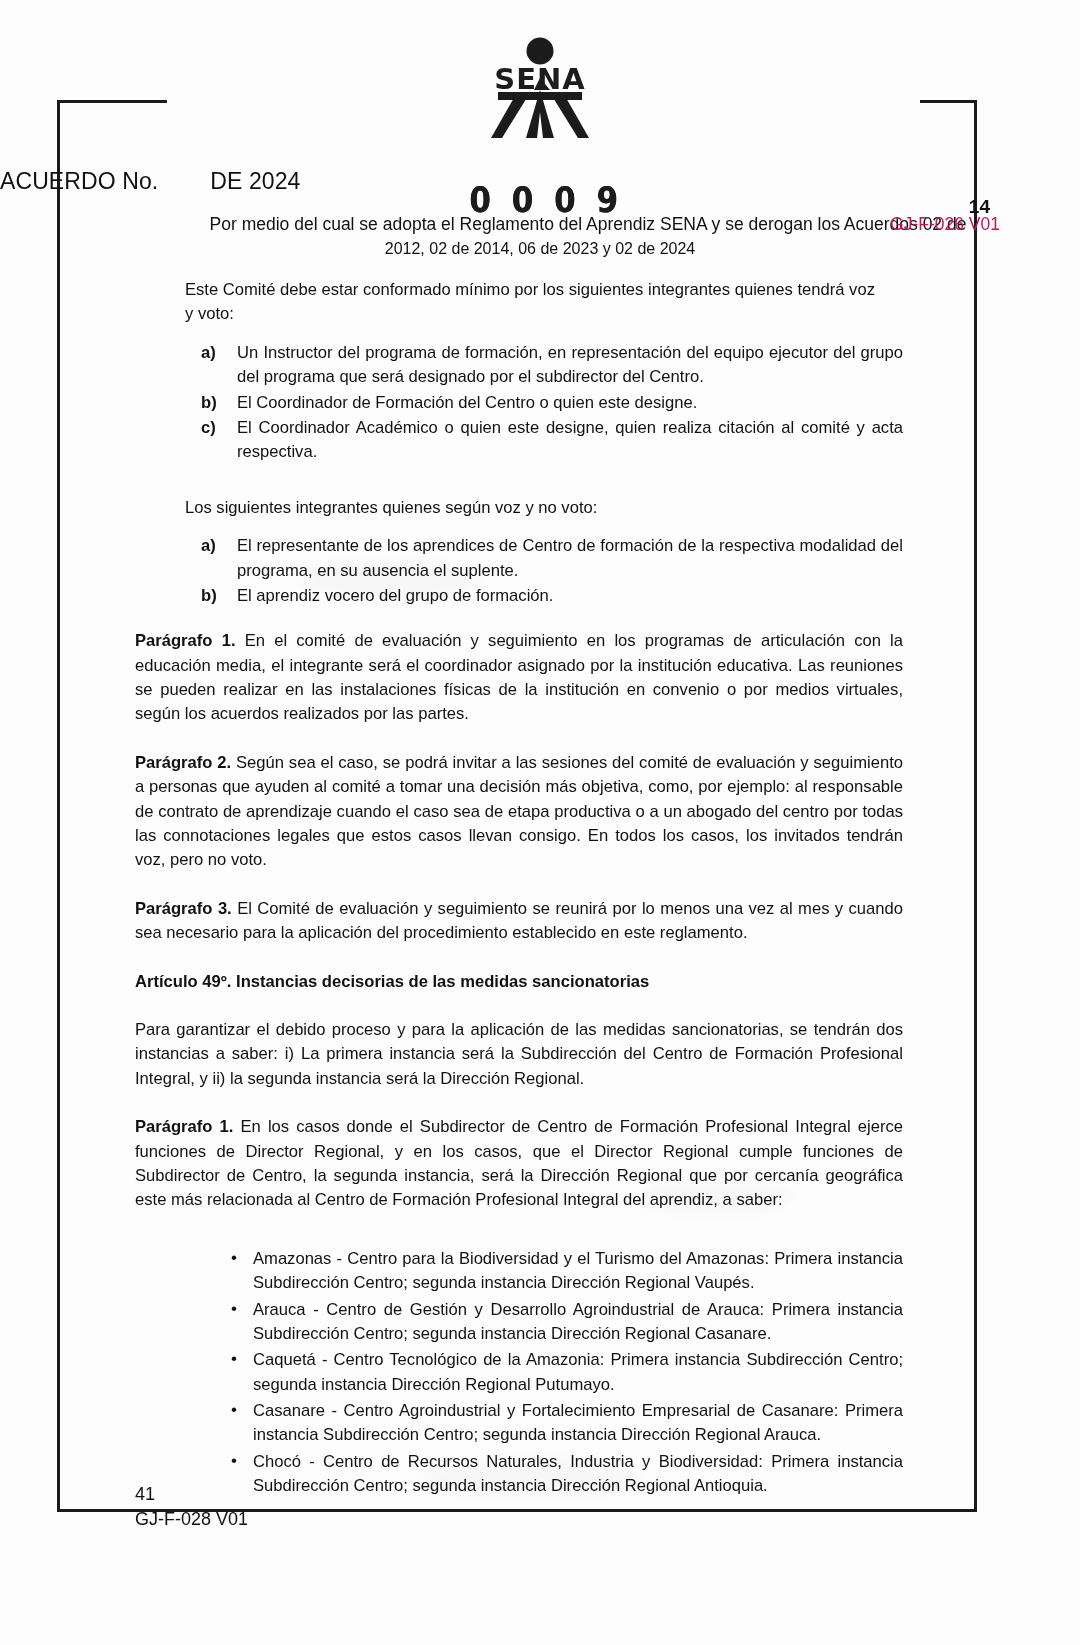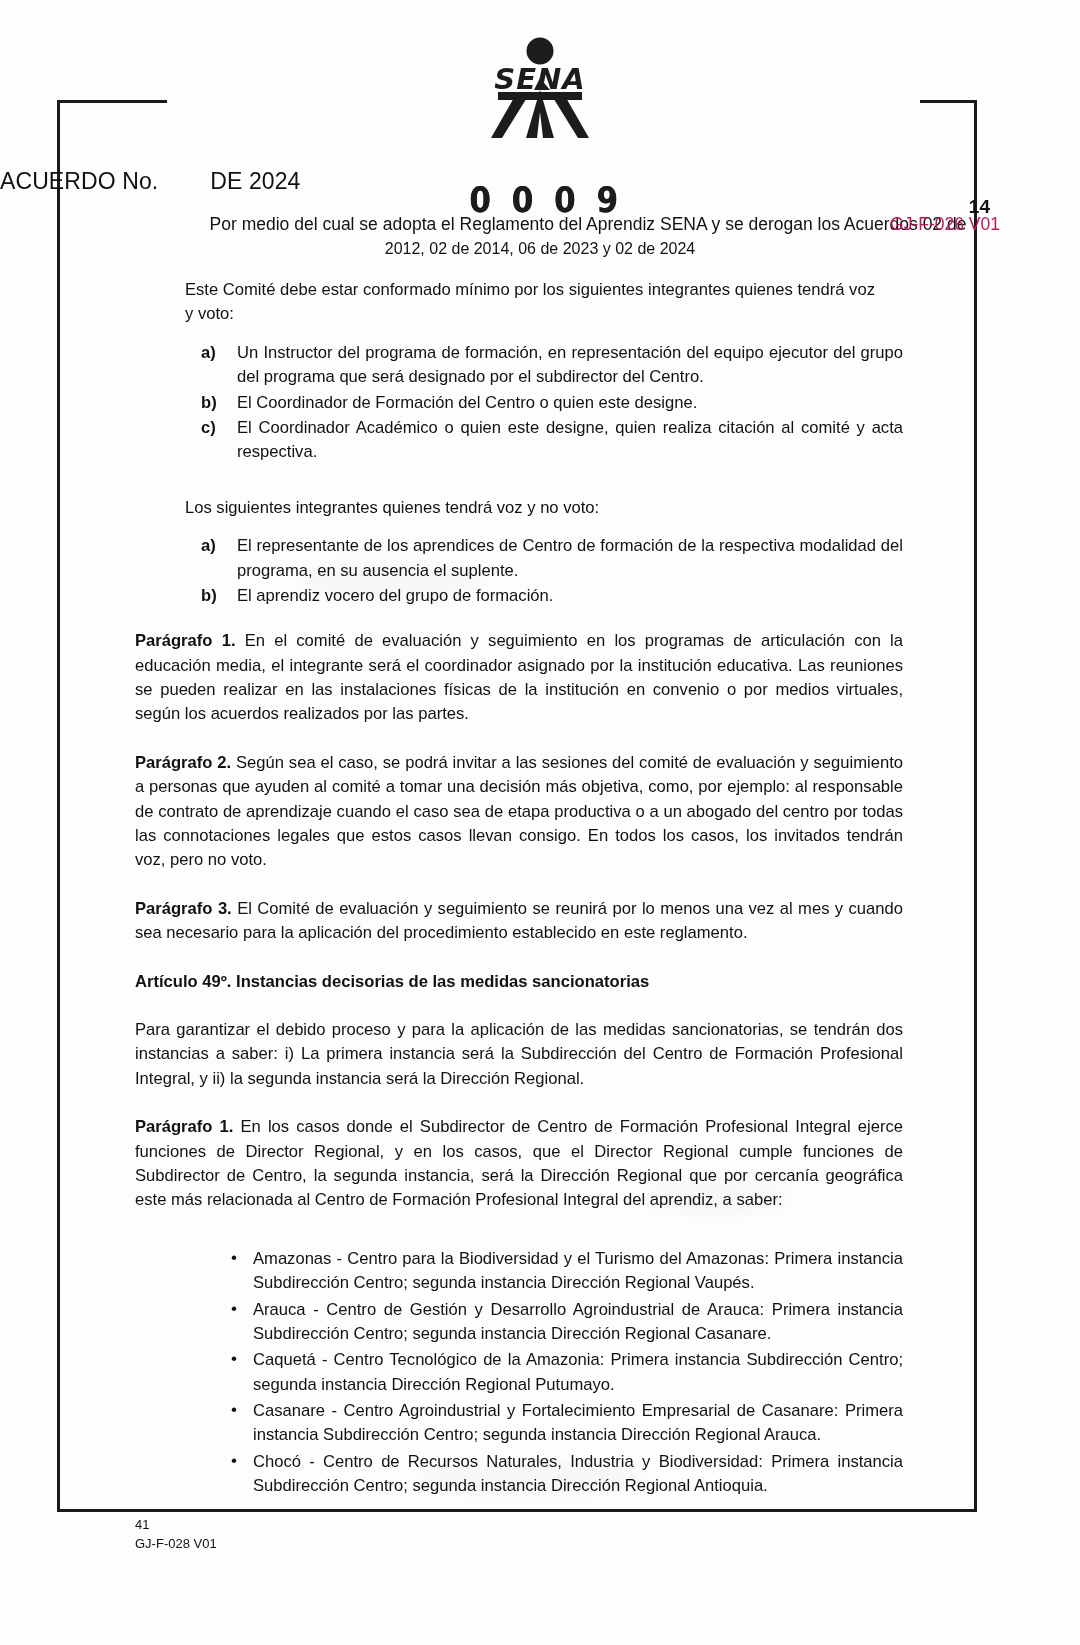--- a/index.html
+++ b/index.html
@@ -38,21 +38,20 @@
   .frame-top-l  { left: 57px;  top: 100px; width: 110px; height: 3px; }
   .frame-top-r  { left: 920px; top: 100px; width: 57px;  height: 3px; }
 
   
   #logo-block {
     position: absolute;
     left: 0;
     top: 34px;
     width: 1080px;
     text-align: center;
-    font-style: italic;
   }
   .logo-wrap {
     display: inline-block;
     position: relative;
     width: 120px;
     height: 104px;
   }
   .logo-wrap svg { display: block; }
 
   
@@ -176,22 +175,22 @@
   }
 
   .sp-sm { height: 10px; }
   .sp-md { height: 20px; }
   .sp-lg { height: 30px; }
 
   
   #footer {
     position: absolute;
     left: 135px;
-    bottom: 92px;
-    font-size: 13px;
+    bottom: 112px;
+    font-size: 18px;
     line-height: 1.42;
   }
 
   
   .scan-smudge {
     position: absolute;
     background: rgba(0,0,0,0.022);
     border-radius: 50%;
     filter: blur(6px);
     pointer-events: none;
@@ -256,21 +255,21 @@
         <span>El Coordinador de Formación del Centro o quien este designe.</span>
       </li>
       <li>
         <span class="mark">c)</span>
         <span>El Coordinador Académico o quien este designe, quien realiza citación al comité y acta respectiva.</span>
       </li>
     </ul>
 
     <div class="sp-lg"></div>
 
-    <p class="indent-block">Los siguientes integrantes quienes tendrá voz y no voto:</p>
+    <p class="indent-block">Los siguientes integrantes quienes según voz y no voto:</p>
 
     <ul class="letter-list">
       <li>
         <span class="mark">a)</span>
         <span>El representante de los aprendices de Centro de formación de la respectiva modalidad del programa, en su ausencia el suplente.</span>
       </li>
       <li>
         <span class="mark">b)</span>
         <span>El aprendiz vocero del grupo de formación.</span>
       </li>

